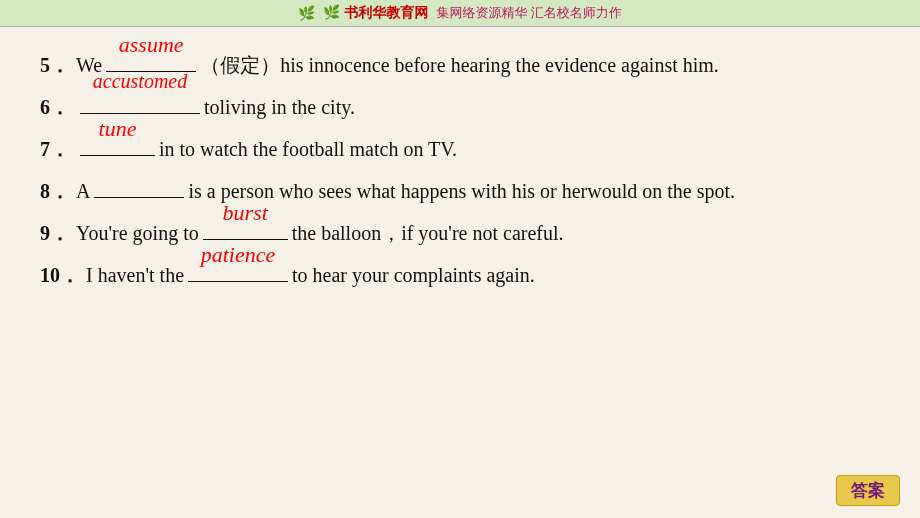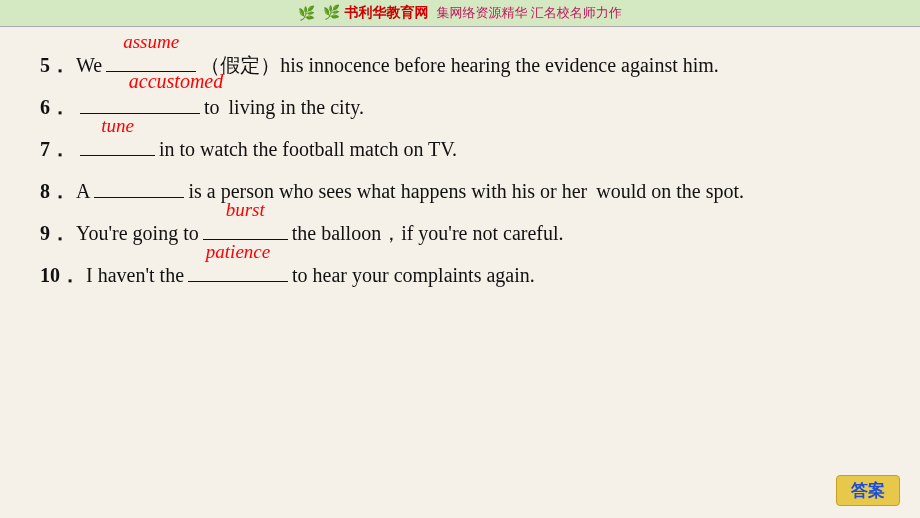--- a/index.html
+++ b/index.html
@@ -76,44 +76,43 @@
       text-align: center;
       padding: 0 4px;
     }
 
     .answer {
       position: absolute;
       top: -22px;
       left: 50%;
       transform: translateX(-50%);
       color: red;
-      font-size: 19px;
+      font-size: 22px;
       white-space: nowrap;
       font-style: italic;
     }
 
     .answer-large {
       top: -26px;
       font-size: 20px;
-      margin-left: 36px;
     }
 
     .continuation {
-      margin-left: 9px;
+      margin-left: 0;
       display: block;
       padding-left: 0px;
       line-height: 2;
     }
 
     .answer-badge {
       position: absolute;
       bottom: 12px;
       right: 20px;
       background: #e8c84a;
-      color: #1d4ed8;
+      color: #701a75;
       border: 1.5px solid #c8a020;
       border-radius: 4px;
       padding: 3px 14px;
       font-size: 17px;
       font-weight: bold;
     }
 
     .q5-wrap { margin-bottom: 2px; }
     .q6-wrap { margin-bottom: 2px; }
     .q7-wrap { margin-bottom: 2px; }

